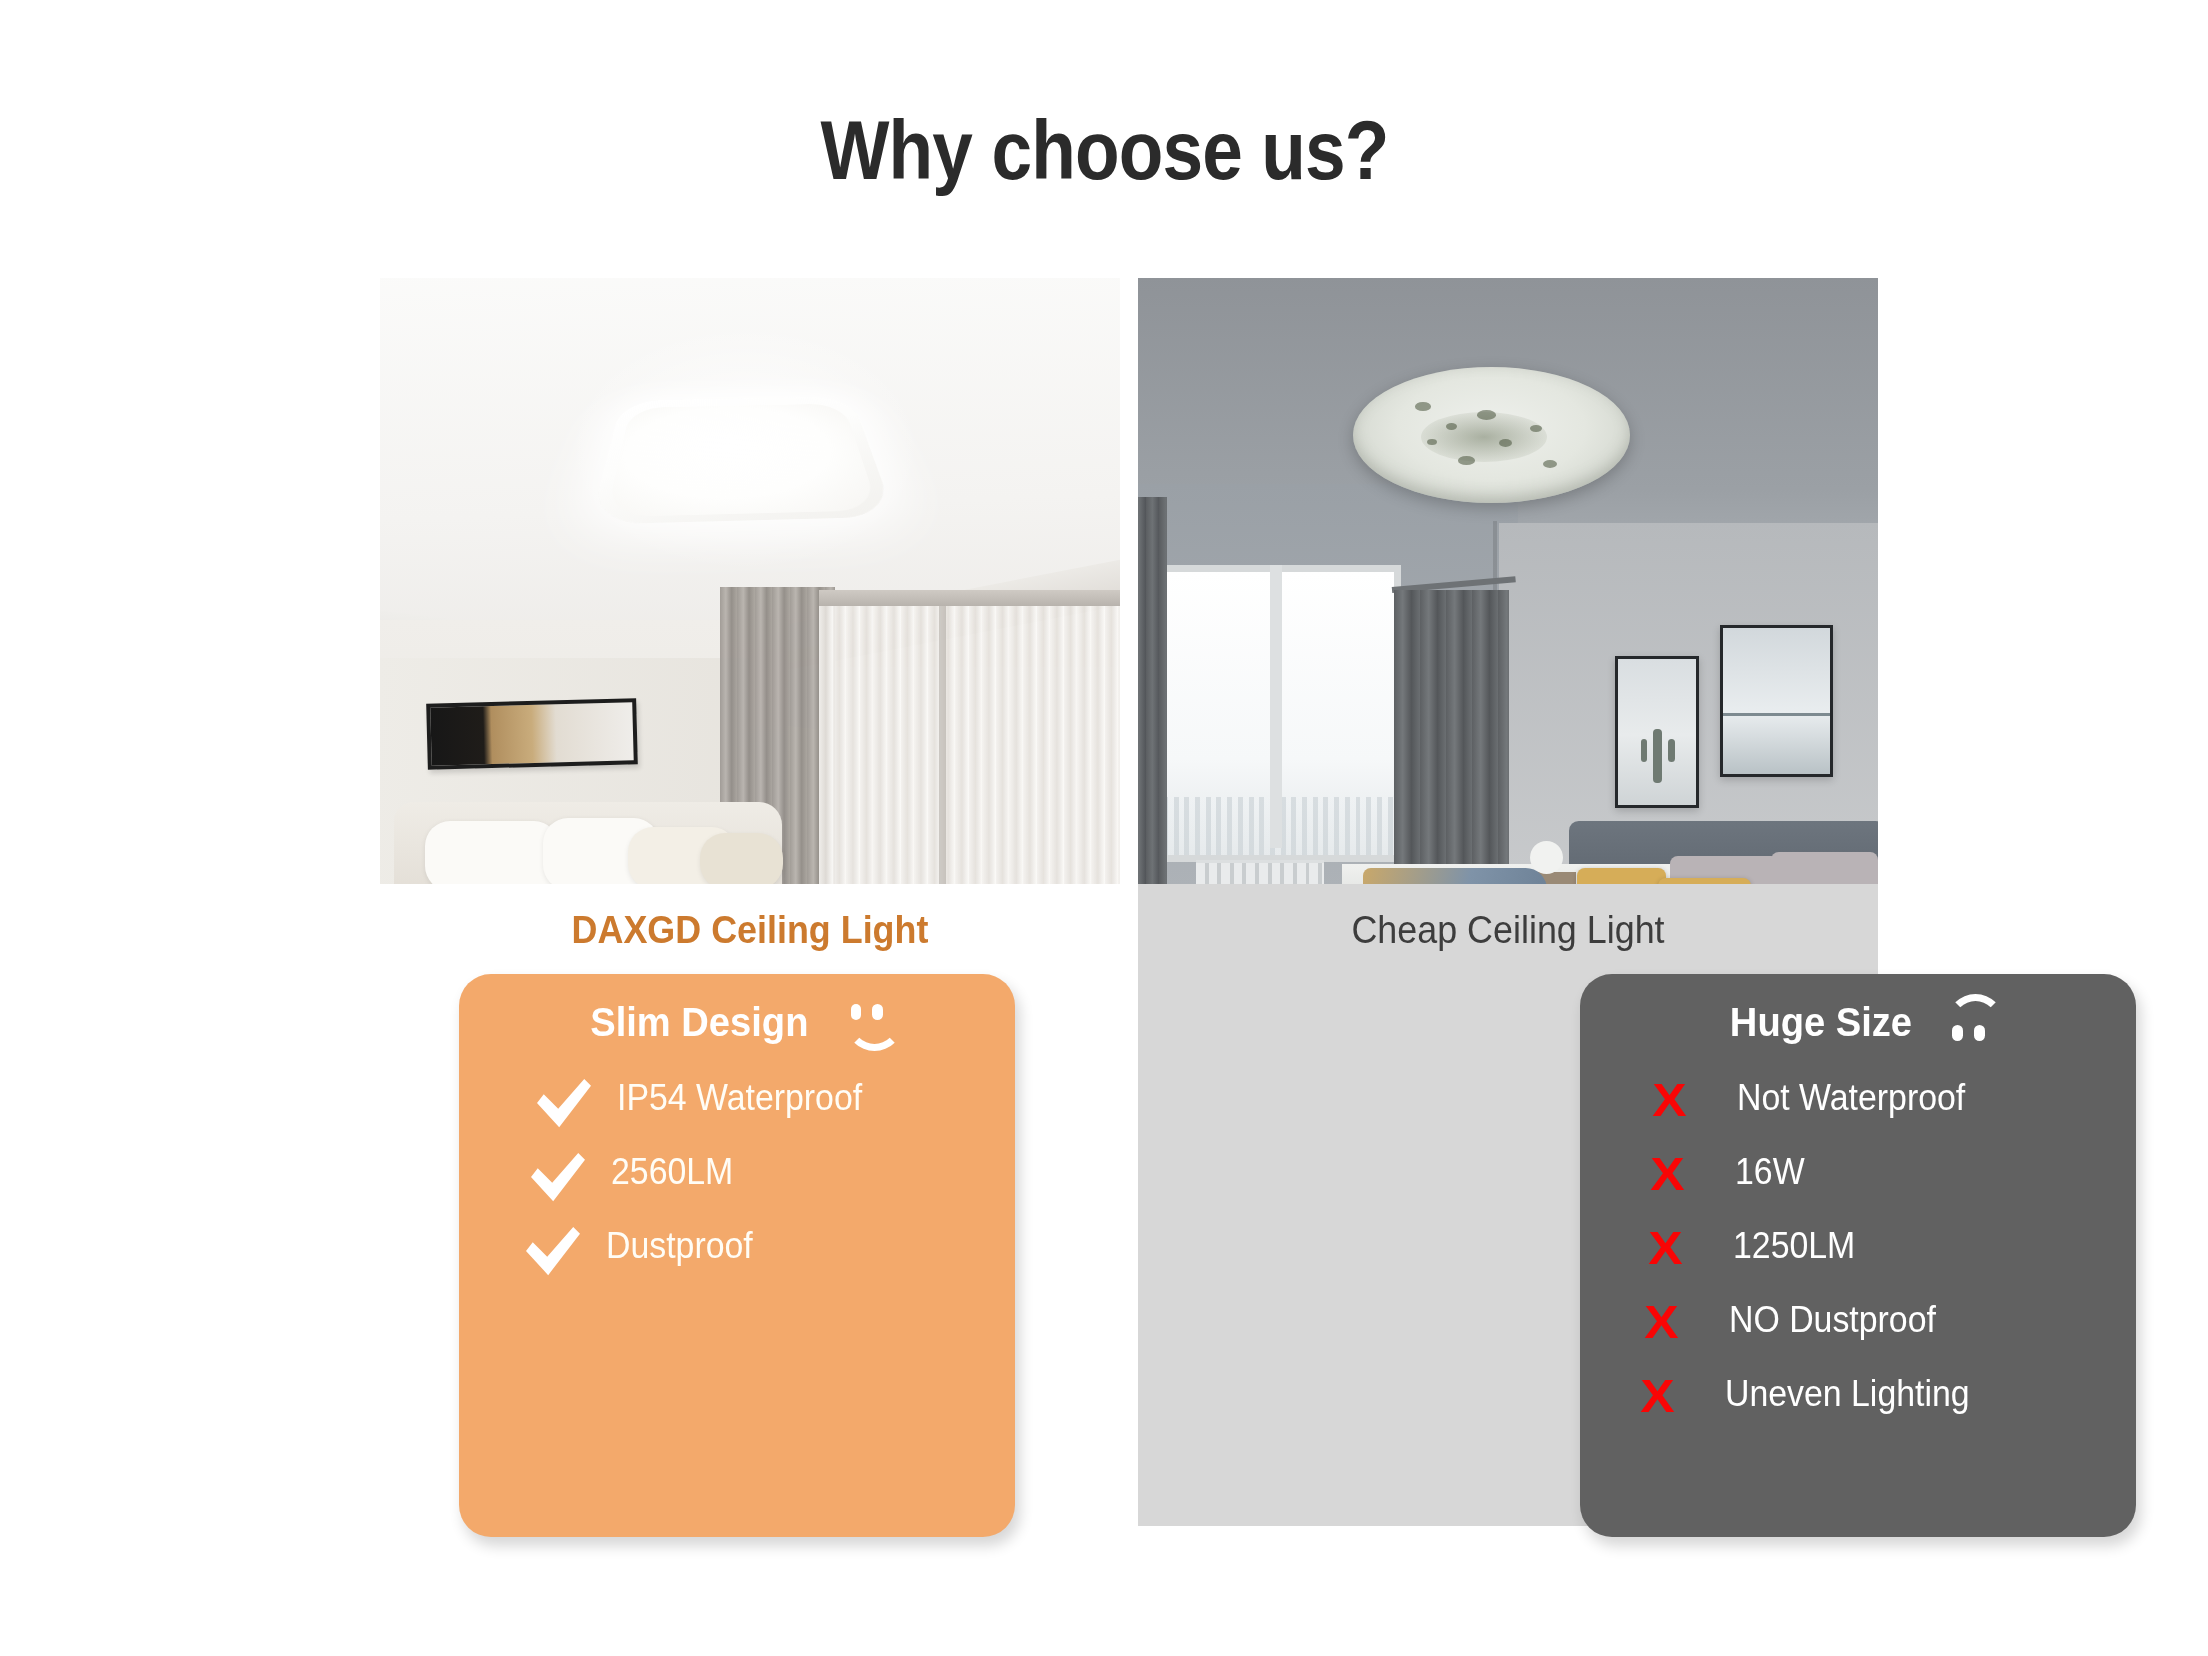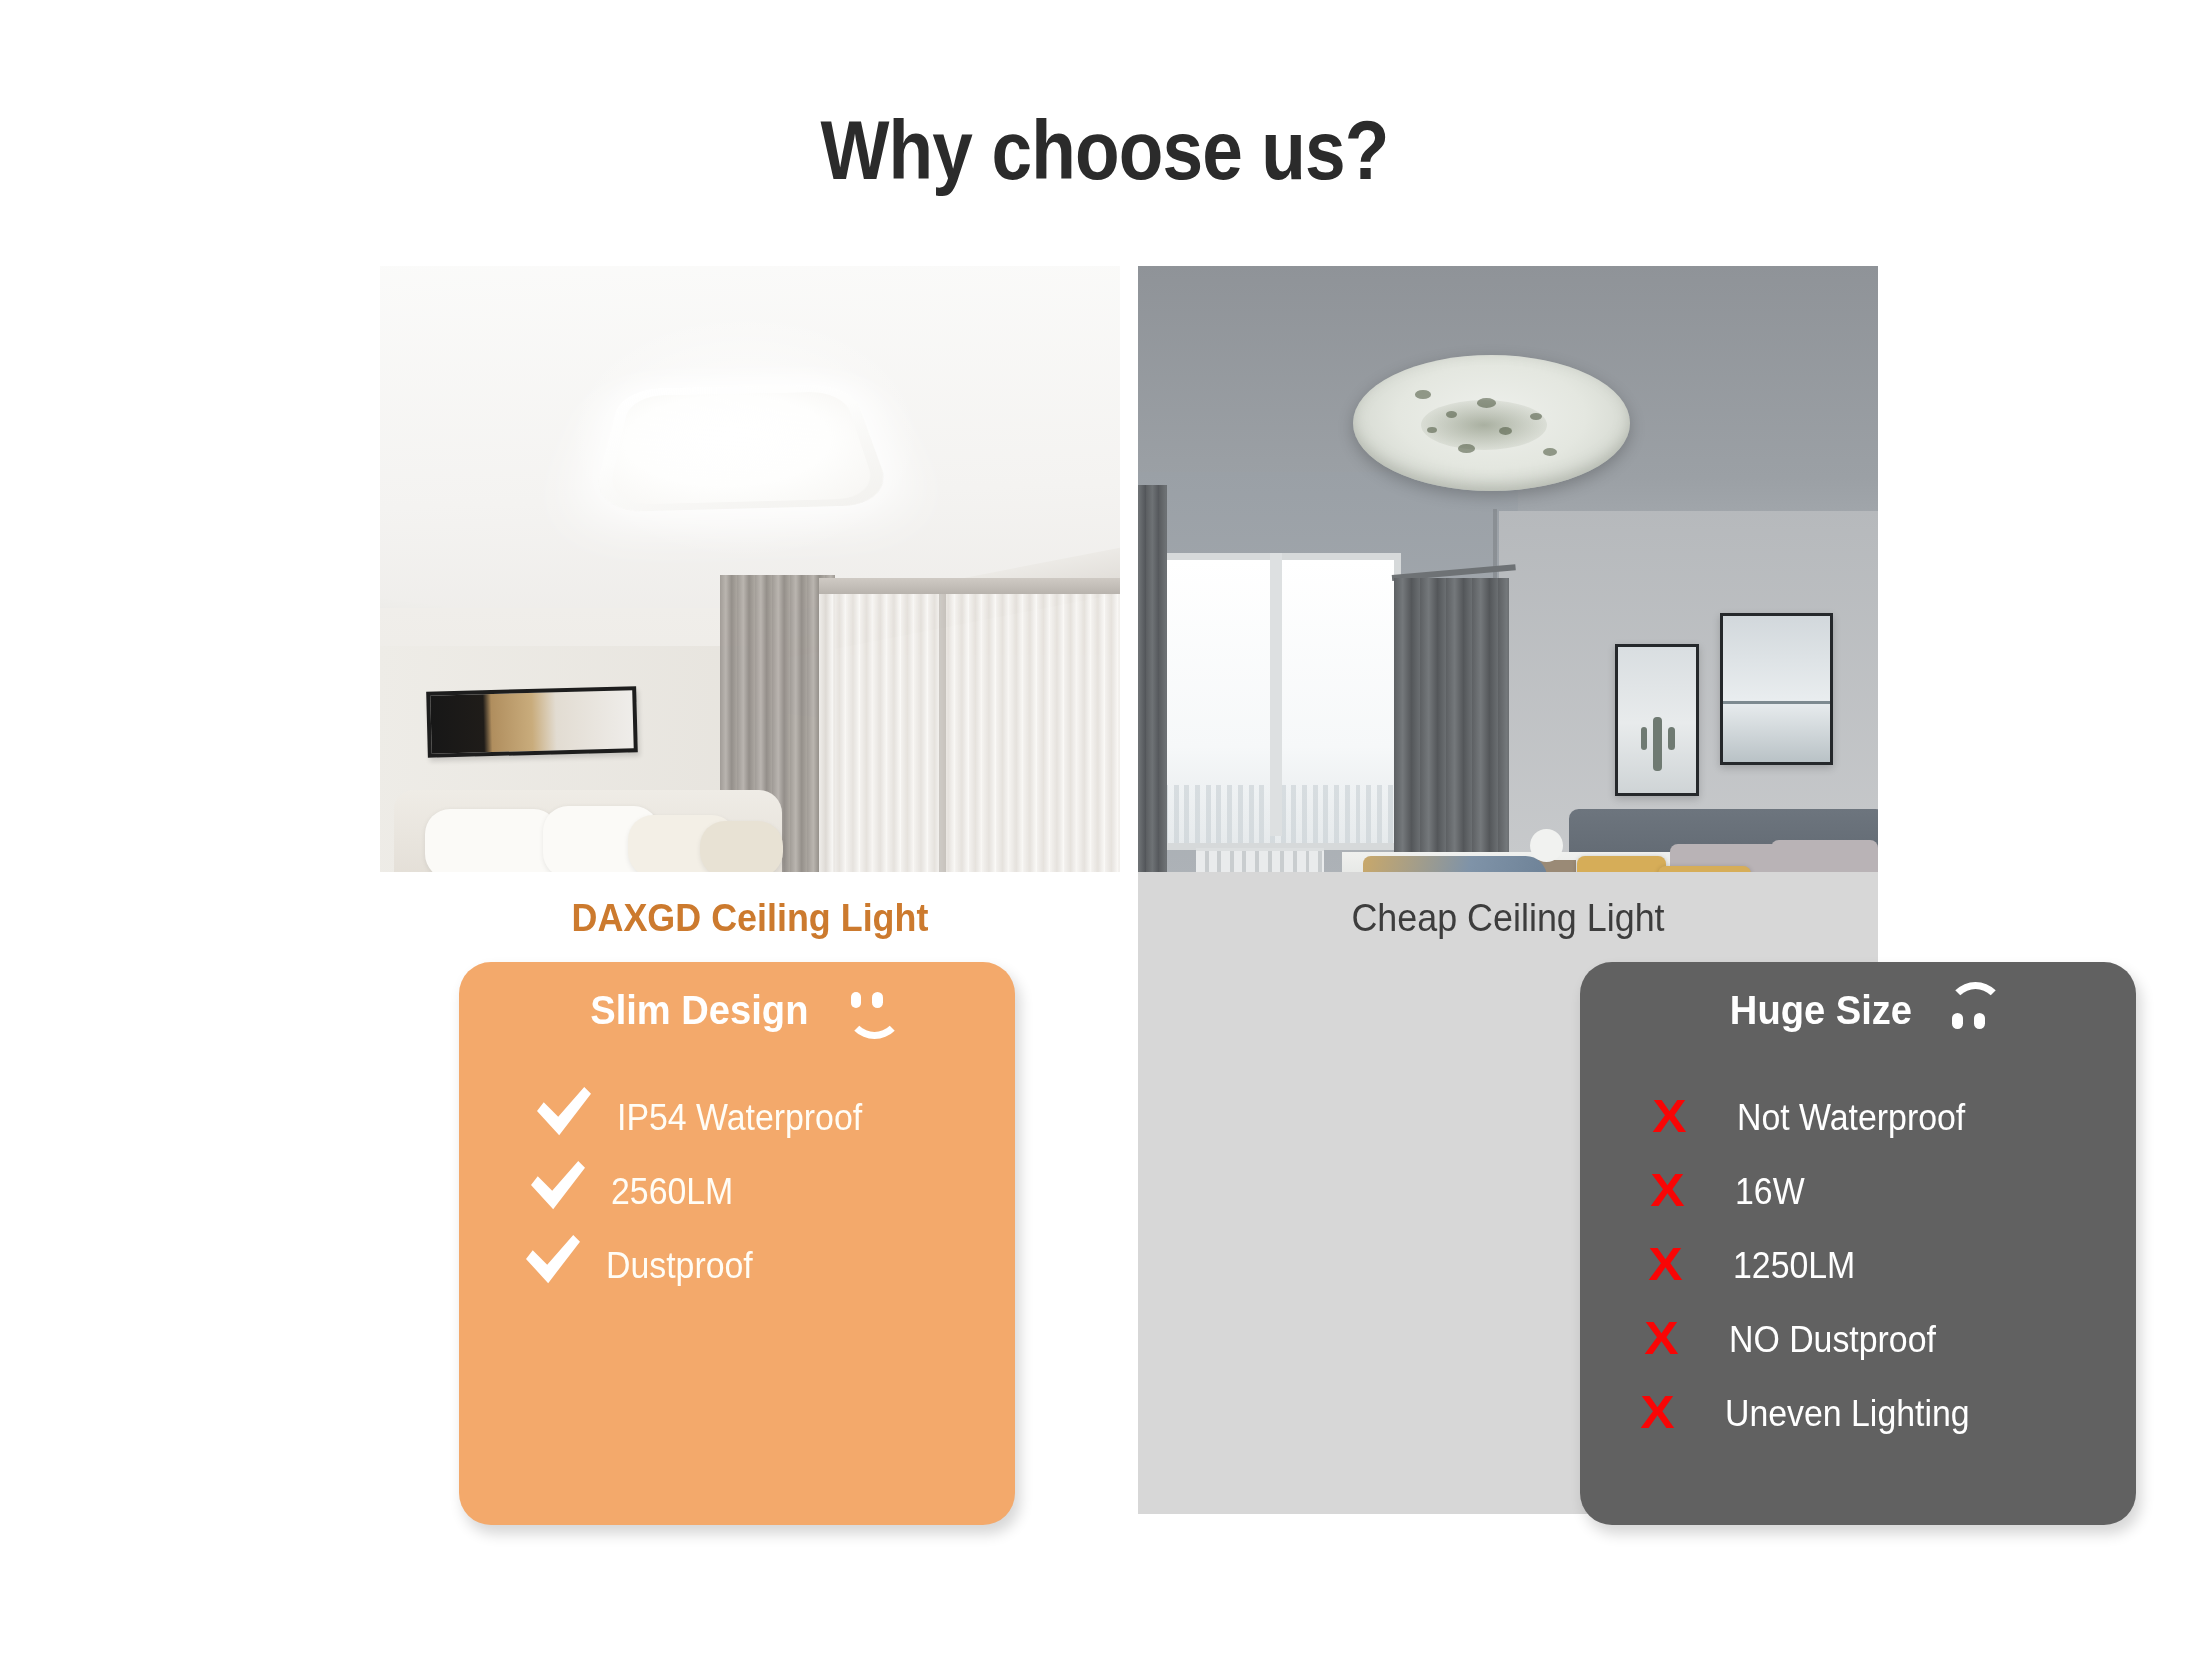--- a/index.html
+++ b/index.html
@@ -34,21 +34,21 @@
   .compare-wrap {
     position: absolute;
     top: 266px;
     left: 380px;
     width: 1498px;
     height: 1261px;
   }
 
   .col {
     position: absolute;
-    top: 0;
+    top: 12px;
     width: 740px;
     height: 1261px;
   }
   .col-left  { left: 0; }
   .col-right { left: 758px; }
 
   .col-right .col-bg {
     position: absolute;
     top: 606px;
     left: 0;
@@ -322,21 +322,21 @@
   .face-smile .eye.l { left: 8.7px;  top: 1.9px; }
   .face-smile .eye.r { right: 8.7px; top: 1.9px; }
   .face-smile .mouth { top: 11.6px; }
   .face-sad { transform: scaleY(-1); }
 
   .spec-list {
     padding: 5.8px 0 0 50px;
   }
   .spec-row {
     display: flex;
-    align-items: flex-end;
+    align-items: flex-start;
     height: 74px;
   }
   .spec-row .mark { width: 83px; flex: none; display:flex; align-items:center; }
   .spec-row .label {
     font-size: 36px;
     color: #ffffff;
     white-space: nowrap;
     transform: scaleX(0.94);
     transform-origin: left center;
   }

